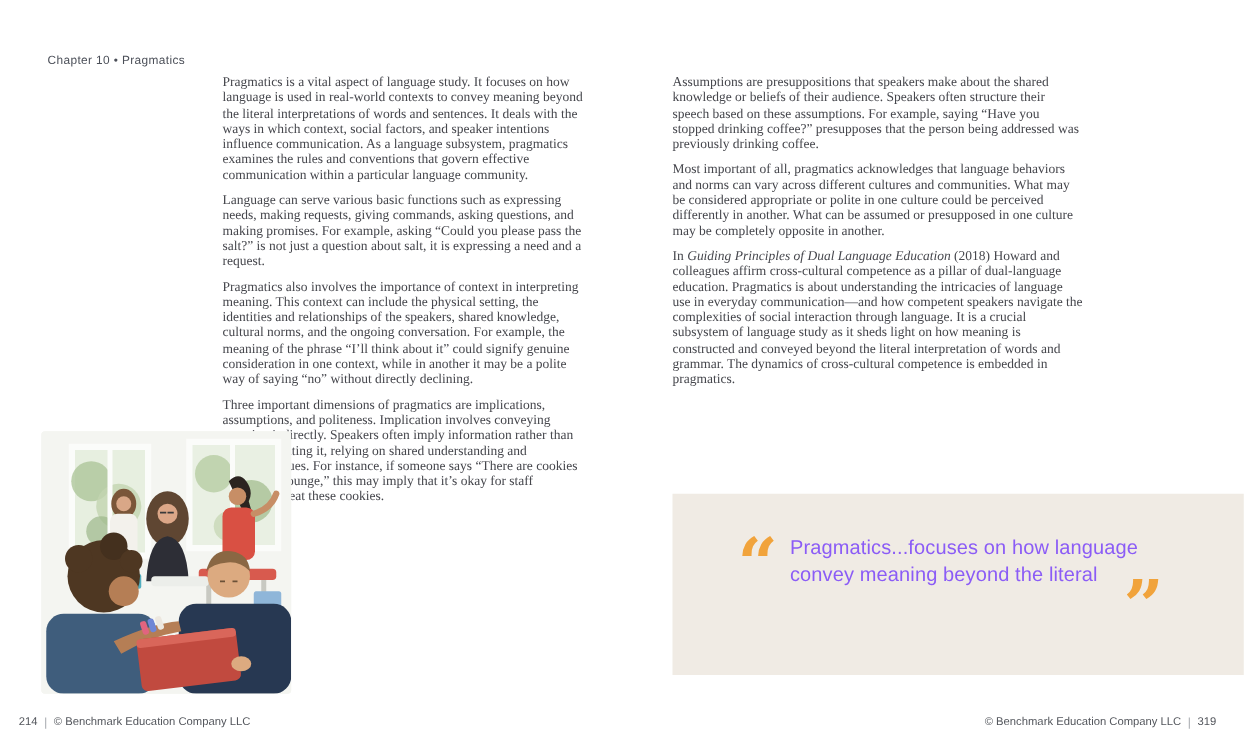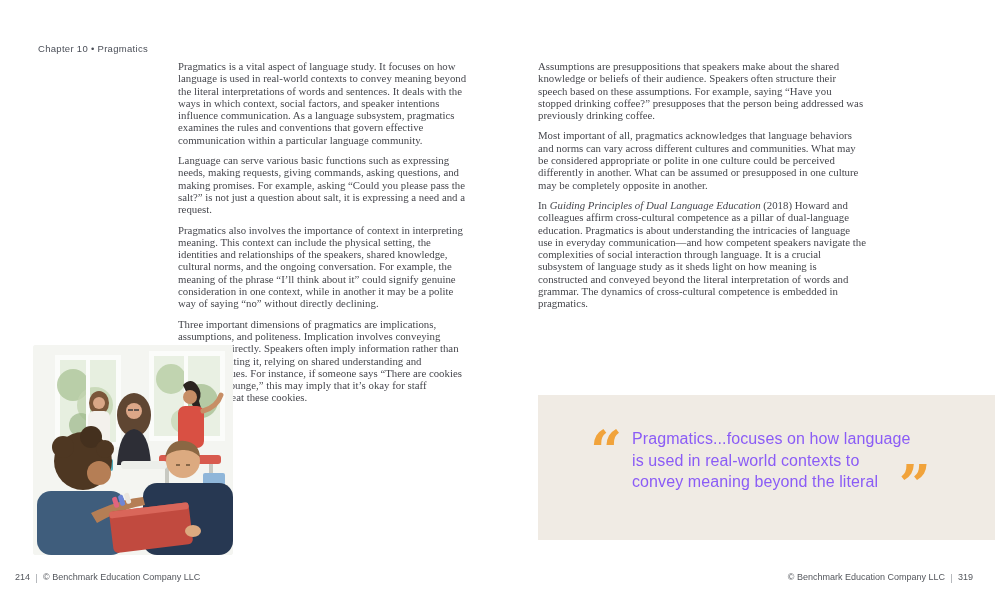--- a/index.html
+++ b/index.html
@@ -126,21 +126,20 @@
   <div class="col col-right">
     <p>Assumptions are presuppositions that speakers make about the shared knowledge or beliefs of their audience. Speakers often structure their speech based on these assumptions. For example, saying “Have you stopped drinking coffee?” presupposes that the person being addressed was previously drinking coffee.</p>
     <p>Most important of all, pragmatics acknowledges that language behaviors and norms can vary across different cultures and communities. What may be considered appropriate or polite in one culture could be perceived differently in another. What can be assumed or presupposed in one culture may be completely opposite in another.</p>
     <p><span>In </span><em>Guiding Principles of Dual Language Education</em><span> (2018) Howard and colleagues affirm cross-cultural competence as a pillar of dual-language education. Pragmatics is about understanding the intricacies of language use in everyday communication—and how competent speakers navigate the complexities of social interaction through language. It is a crucial subsystem of language study as it sheds light on how meaning is constructed and conveyed beyond the literal interpretation of words and grammar. The dynamics of cross-cultural competence is embedded in pragmatics.</span></p>
   </div>
 
   <div class="quote-box">
     <span class="qmark oq">“</span>
     <div class="quote-text">
       <div>Pragmatics...focuses on how language</div>
-      <div>is used in real-world contexts to</div>
       <div>convey meaning beyond the literal</div>
     </div>
     <span class="qmark cq">”</span>
   </div>
 
   <div class="footer footer-left">
     <span>214</span>
     <span class="vline"></span>
     <span>© Benchmark Education Company LLC</span>
   </div>

